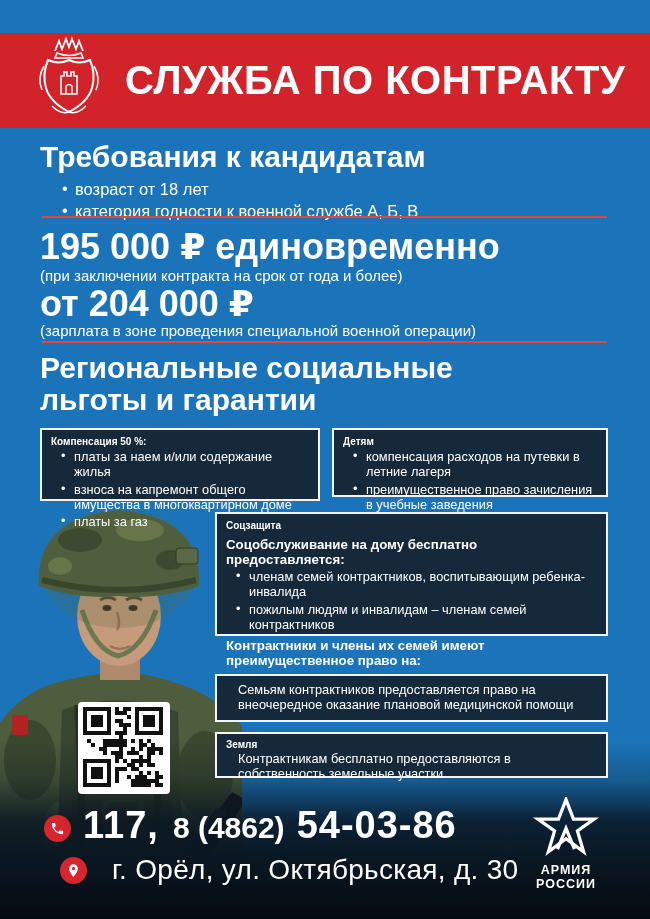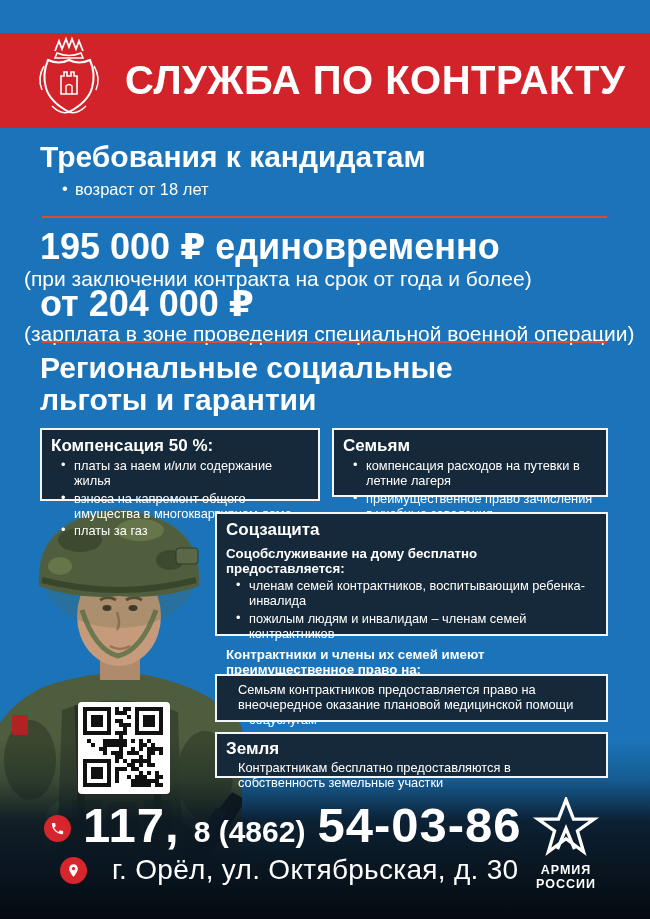--- a/index.html
+++ b/index.html
@@ -17,27 +17,27 @@
   
   .h2 { position:absolute; left:40px; font-size:30px; font-weight:bold; }
   .req-title { top:140px; }
   .req-list { position:absolute; left:62px; top:179px; list-style:none; font-size:16.5px; line-height:1.33; }
   .req-list li, .box-list li { position:relative; padding-left:13px; }
   .req-list li::before, .box-list li::before { content:"•"; position:absolute; left:0; top:-1px; }
   .divider { position:absolute; left:42px; width:565px; height:2px; background:#dd4b38; }
   .div1 { top:216px; } .div2 { top:341px; }
   .amount { position:absolute; left:40px; font-size:36px; font-weight:bold; white-space:nowrap; }
   .amt1 { top:226px; } .amt2 { top:283px; }
-  .note { position:absolute; left:24px; font-size:21px; white-space:nowrap; }
+  .note { position:absolute; left:40px; font-size:15px; white-space:nowrap; }
   .note1 { top:267px; } .note2 { top:322px; }
   .ben-title { top:352px; line-height:1.05; }
 
   
   .box { position:absolute; background:#16293a; border:2px solid #f2f5f7; padding:6px 9px; }
-  .box-title { font-size:17px; font-weight:bold; margin-bottom:2px; }
+  .box-title { font-size:10px; font-weight:bold; margin-bottom:2px; }
   .box-list { list-style:none; font-size:12.8px; line-height:1.16; margin-left:10px; }
   .box-list li { margin-top:3px; }
   .box-sub { font-size:13.3px; font-weight:bold; margin-top:6px; }
   .box-text { font-size:12.8px; line-height:1.16; margin-left:12px; margin-top:2px; }
   .box-comp { left:40px;  top:428px; width:280px; height:73px; }
   .box-kids { left:332px; top:428px; width:276px; height:69px; }
   .box-soc  { left:215px; top:512px; width:393px; height:124px; }
   .box-med  { left:215px; top:674px; width:393px; height:48px; padding-top:5px; }
   .box-land { left:215px; top:732px; width:393px; height:46px; padding-top:5px; }
 
@@ -54,21 +54,21 @@
   .qr-grid .m { position:absolute; background:#111; }
 
   
   .contact-row { position:absolute; display:flex; align-items:center; }
   .row-phone { left:44px; top:796px; height:58px; }
   .row-addr  { left:60px; top:850px; height:40px; }
   .cicon { width:27px; height:27px; border-radius:50%; background:#d6252c; flex:0 0 27px;
            display:flex; align-items:center; justify-content:center; }
   .row-phone .cicon { margin-top:6px; }
   .phone-nums { display:flex; align-items:baseline; margin-left:12px; }
-  .ph-big { font-size:49px; font-weight:bold; letter-spacing:1px; }
+  .ph-big { font-size:38px; font-weight:bold; letter-spacing:1px; }
   .ph-mid { font-size:30px; font-weight:bold; margin:0 12px 0 14px; }
   .addr { font-size:28px; margin-left:25px; letter-spacing:0.3px; }
 
   
   .army { position:absolute; left:526px; top:797px; width:80px; text-align:center; }
   .army svg { width:70px; height:62px; }
   .army-t { font-size:12.5px; font-weight:bold; letter-spacing:1px; line-height:1.15; }
 </style>
 </head>
 <body>
@@ -86,20 +86,21 @@
       <path d="M32,58 L32,50 Q35,47 38,50 L38,58" stroke-width="1.4"></path>
       <path d="M10,30 Q3,42 8,54 M60,30 Q67,42 62,54" stroke-width="1.5"></path>
       <path d="M18,70 Q27,79 35,76 Q43,79 52,70" stroke-width="1.5"></path>
     </svg>
     <h1>СЛУЖБА ПО КОНТРАКТУ</h1>
   </header>
 
   <h2 class="h2 req-title">Требования к кандидатам</h2>
   <ul class="req-list">
     <li>возраст от 18 лет</li>
+    <li>категория годности к военной службе А, Б, В</li>
   </ul>
 
   <div class="divider div1"></div>
 
   <div class="amount amt1">195 000 ₽ единовременно</div>
   <div class="note note1">(при заключении контракта на срок от года и более)</div>
   <div class="amount amt2">от 204 000 ₽</div>
   <div class="note note2">(зарплата в зоне проведения специальной военной операции)</div>
 
   <div class="divider div2"></div>
@@ -163,21 +164,21 @@
   <div class="box box-comp">
     <div class="box-title">Компенсация 50 %:</div>
     <ul class="box-list">
       <li>платы за наем и/или содержание жилья</li>
       <li>взноса на капремонт общего имущества в многоквартирном доме</li>
       <li>платы за газ</li>
     </ul>
   </div>
 
   <div class="box box-kids">
-    <div class="box-title">Семьям</div>
+    <div class="box-title">Детям</div>
     <ul class="box-list">
       <li>компенсация расходов на путевки в летние лагеря</li>
       <li>преимущественное право зачисления в учебные заведения</li>
     </ul>
   </div>
 
   <div class="box box-soc">
     <div class="box-title">Соцзащита</div>
     <div class="box-sub">Соцобслуживание на дому бесплатно предоставляется:</div>
     <ul class="box-list">

